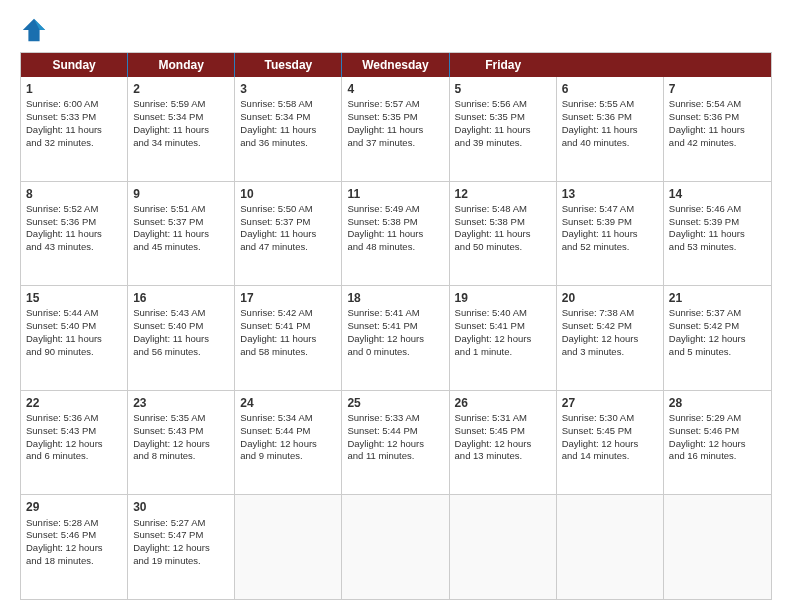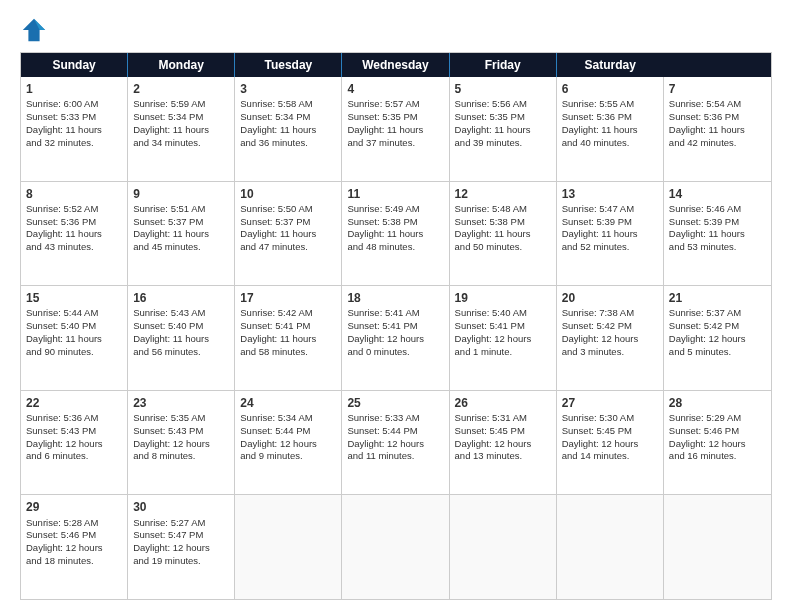--- a/index.html
+++ b/index.html
@@ -61,21 +61,21 @@
     }
     .calendar {
       flex: 1;
       display: flex;
       flex-direction: column;
       border: 1px solid #ccc;
     }
     .cal-header {
       display: grid;
       grid-template-columns: repeat(7, 1fr);
-      background: #0f172a;
+      background: #7f1d1d;
     }
     .cal-header-cell {
       color: #fff;
       font-size: 12px;
       font-weight: bold;
       text-align: center;
       padding: 5px 2px;
       border-right: 1px solid #2a7fbf;
     }
     .cal-header-cell:last-child { border-right: none; }
@@ -130,21 +130,20 @@
     </div>
   </div>
 
   <div class="calendar">
     <div class="cal-header">
     <div class="cal-header-cell">Sunday</div>
         <div class="cal-header-cell">Monday</div>
         <div class="cal-header-cell">Tuesday</div>
         <div class="cal-header-cell">Wednesday</div>
         <div class="cal-header-cell">Friday</div>
-        <div class="cal-header-cell">Saturday</div>
       </div>
     <div class="cal-body">
     <div class="cal-row">
           <div class="cal-cell">
             <span class="day-num">1</span>
             <div>Sunrise: 6:00 AM</div>
             <div>Sunset: 5:33 PM</div>
             <div>Daylight: 11 hours</div>
             <div>and 32 minutes.</div>
           </div>

